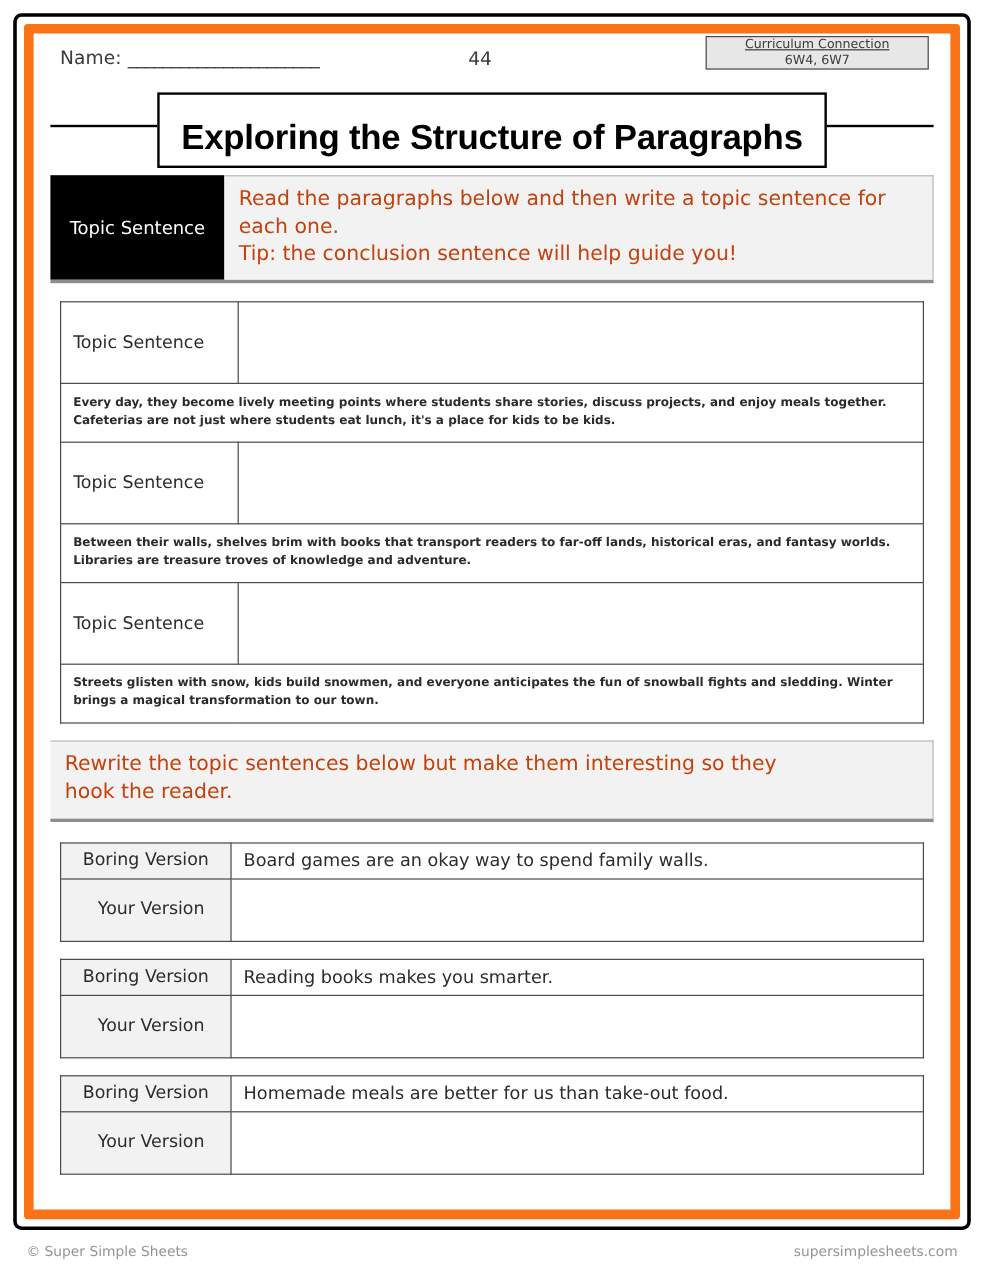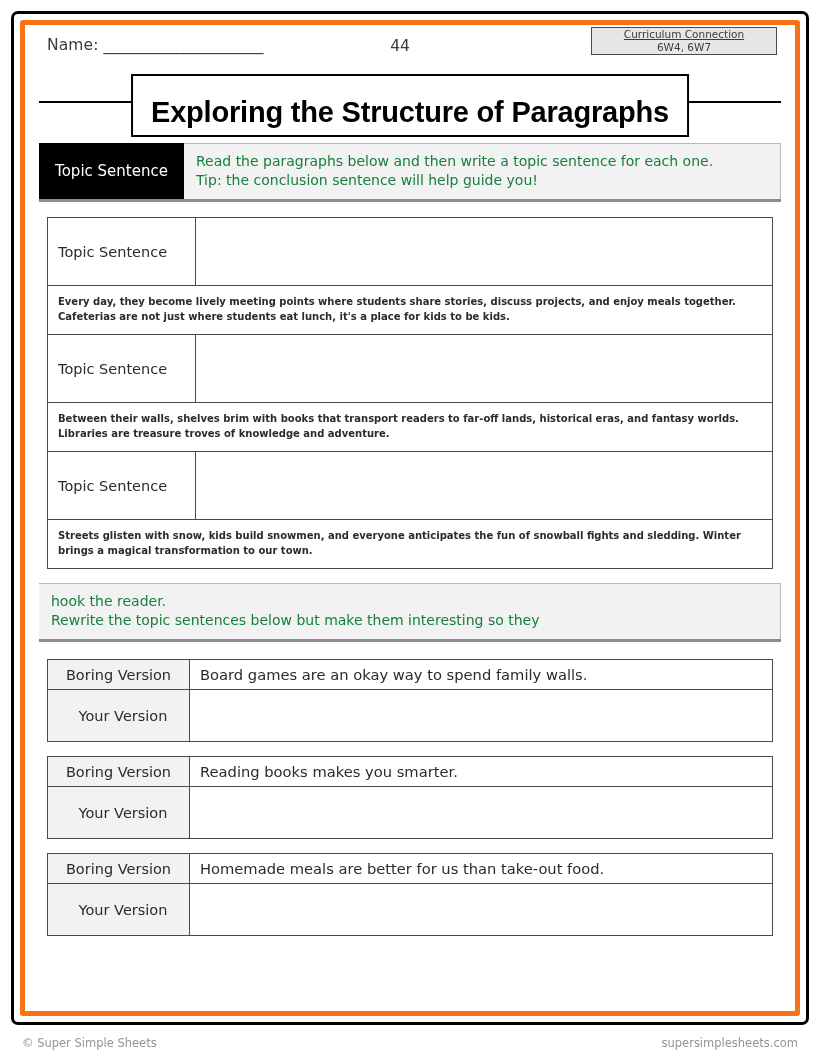--- a/index.html
+++ b/index.html
@@ -26,21 +26,21 @@
     height: 1014px;
     border: 3px solid #000;
     border-radius: 7px;
   }
   .page-inner {
     position: absolute;
     left: 6px;
     top: 6px;
     right: 6px;
     bottom: 6px;
-    border: 5px solid #f97316;
+    border: 8px solid #f97316;
     border-radius: 3px;
     background: #fff;
     padding: 0 14px;
   }
 
   
   .header-row {
     position: relative;
     height: 47px;
   }
@@ -140,22 +140,22 @@
     padding: 0 14px;
     flex: 0 0 auto;
   }
   .section-tag.wide { width: 145px; }
   .section-tag.narrow { width: 102px; }
   .section-instr {
     flex: 1 1 auto;
     background: #f2f2f2;
     border-top: 1px solid #b9b9b9;
     border-right: 1px solid #b9b9b9;
-    font-size: 14px;
-    color: #15803d;
+    font-size: 17px;
+    color: #c2410c;
     padding: 8px 10px 9px 12px;
     line-height: 1.36;
   }
 
   
   .ts-table {
     margin: 15px 8px 0 8px;
     border: 1.5px solid #4a4a4a;
     border-collapse: collapse;
     width: calc(100% - 16px);
@@ -285,22 +285,22 @@
           <td class="answer-cell"></td>
         </tr>
         <tr>
           <td class="para-cell" colspan="2">Streets glisten with snow, kids build snowmen, and everyone anticipates the fun of snowball fights and sledding. Winter brings a magical transformation to our town.</td>
         </tr>
       </tbody>
     </table>
 
     <div class="section-bar">
       <div class="section-instr">
+        <div>Rewrite the topic sentences below but make them interesting so they</div>
         <div>hook the reader.</div>
-        <div>Rewrite the topic sentences below but make them interesting so they</div>
       </div>
     </div>
 
     <table class="hook-block first">
       <tbody>
         <tr>
           <td class="hook-label">Boring Version</td>
           <td class="hook-value">Board games are an okay way to spend family walls.</td>
         </tr>
         <tr>

